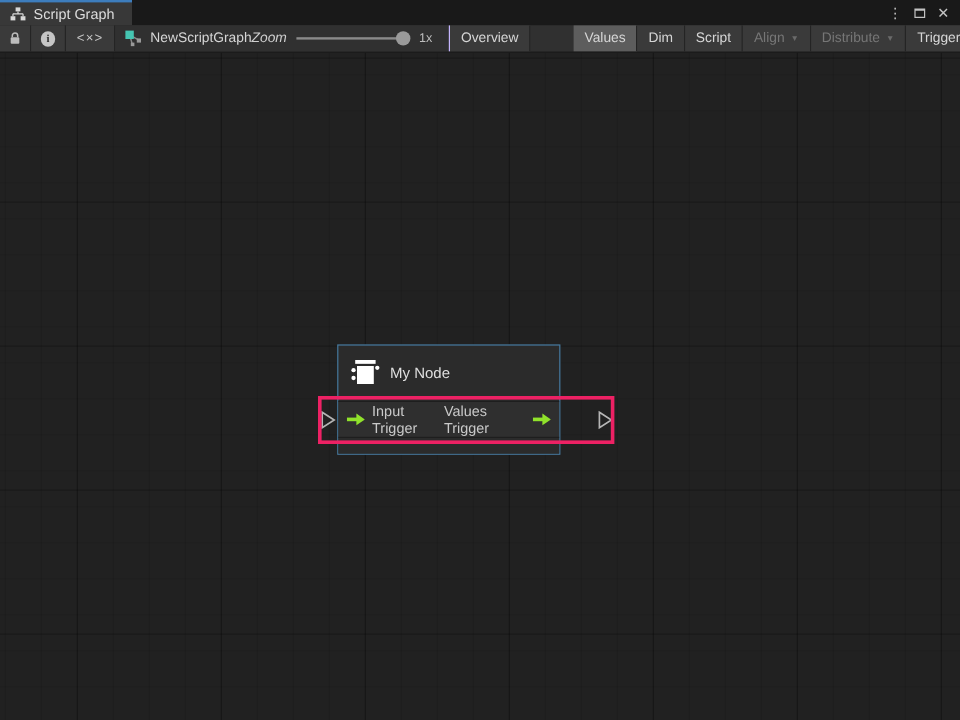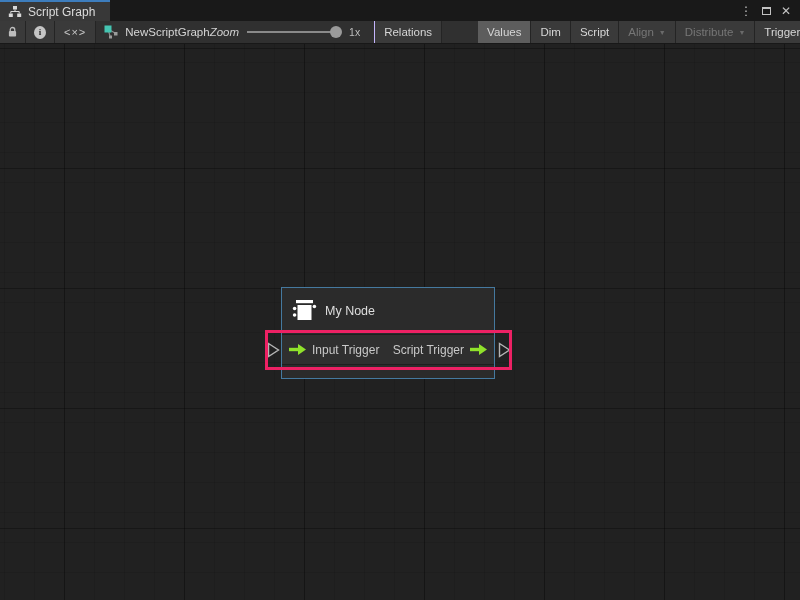--- a/index.html
+++ b/index.html
@@ -44,21 +44,21 @@
     background-color:#212121;
     background-image:
       linear-gradient(90deg, rgba(0,0,0,0.30) 1px, transparent 1px),
       linear-gradient(rgba(0,0,0,0.30) 1px, transparent 1px),
       linear-gradient(90deg, rgba(0,0,0,0.10) 1px, transparent 1px),
       linear-gradient(rgba(0,0,0,0.10) 1px, transparent 1px);
     background-size:120px 120px,120px 120px,30px 30px,30px 30px;
     background-position:64px 0,0 4px,4px 0,0 18px;}
 
   
-  .node{position:absolute;left:281px;top:243px;width:214px;height:92px;
+  .node{position:absolute;left:281px;top:243px;width:186px;height:92px;
     background:#2b2b2b;border:1px solid #45799f;display:flex;flex-direction:column;}
   .node-header{height:46px;display:flex;align-items:center;gap:8px;padding:0 10px;}
   .node-title{color:#dedede;font-size:12.5px;}
   .node-ports{height:31px;background:#2f2f2f;border-top:1px solid #1e1e1e;border-bottom:1px solid #1e1e1e;
     display:flex;align-items:center;justify-content:space-between;padding:0 7px;}
   .port{display:flex;align-items:center;gap:6px;color:#c9c9c9;font-size:12px;}
   .node-footer{flex:1;background:#2b2b2b;}
 
   .highlight-box{position:absolute;left:265px;top:286px;width:247px;height:40px;
     border:3px solid #ed2164;pointer-events:none;z-index:5;}
@@ -115,21 +115,21 @@
     </svg>
     <span class="graph-name">NewScriptGraph</span>
     <span class="zoom-label">Zoom</span>
     <div class="zoom-slider">
       <div class="zoom-handle"></div>
     </div>
     <span class="zoom-value">1x</span>
   </div>
 
   <div class="tb-btn">
-    <span>Relations</span>
+    <span>Overview</span>
   </div>
   <div class="tb-btn active">
     <span>Values</span>
   </div>
   <div class="tb-btn">
     <span>Dim</span>
   </div>
   <div class="tb-btn">
     <span>Script</span>
   </div>
@@ -164,21 +164,21 @@
     </div>
     <div class="node-ports">
       <div class="port">
         <svg width="17" height="11" viewBox="0 0 17 11">
           <rect x="0" y="3.8" width="10" height="3.4" fill="#90e22b"></rect>
           <polygon points="9,0 17,5.5 9,11" fill="#90e22b"></polygon>
         </svg>
         <span>Input Trigger</span>
       </div>
       <div class="port">
-        <span>Script Trigger</span>
+        <span>Values Trigger</span>
         <svg width="17" height="11" viewBox="0 0 17 11">
           <rect x="0" y="3.8" width="10" height="3.4" fill="#90e22b"></rect>
           <polygon points="9,0 17,5.5 9,11" fill="#90e22b"></polygon>
         </svg>
       </div>
     </div>
     <div class="node-footer"></div>
   </div>
 
   <svg class="outer-port left" viewBox="0 0 13 16">

